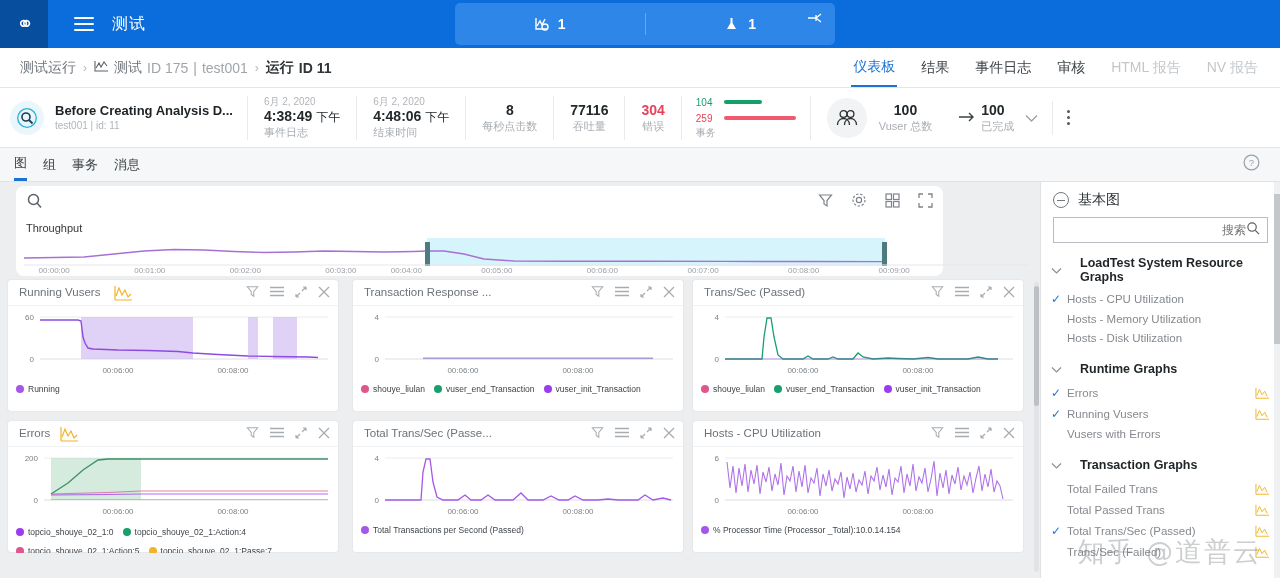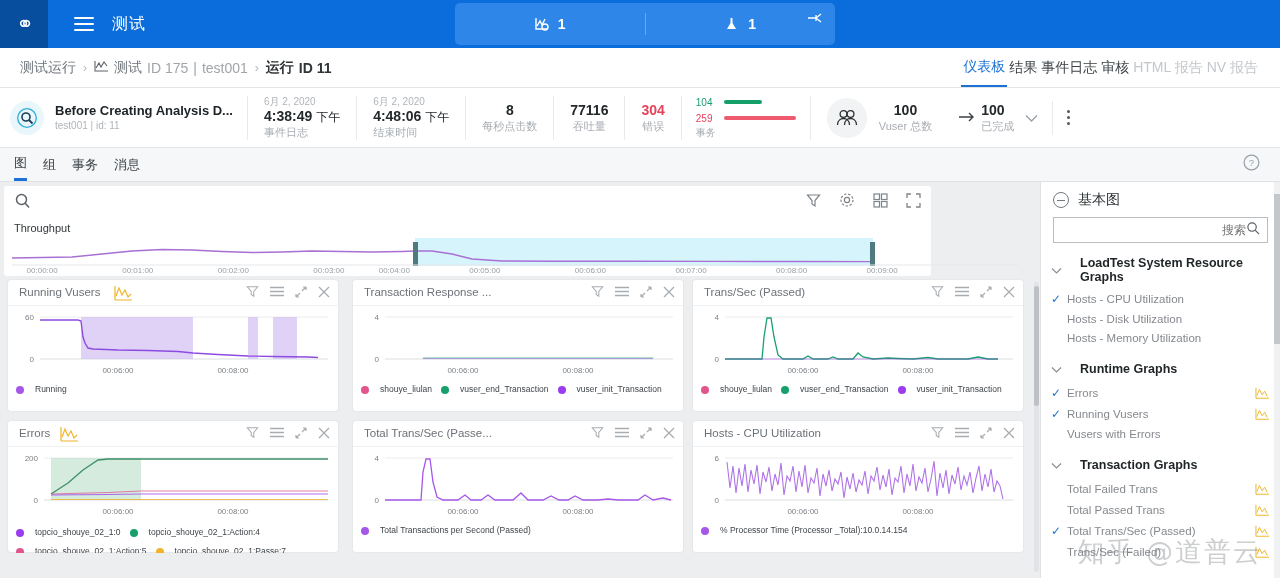--- a/index.html
+++ b/index.html
@@ -41,21 +41,21 @@
     position: absolute; left: 0; top: 48px; width: 1280px; height: 40px;
     background: #fff; border-bottom: 1px solid #e3e5e8;
     display: flex; align-items: center; padding: 0 20px;
   }
   .crumb { font-size: 14px; color: #8b9096; display: flex; align-items: center; }
   .crumb-link { color: #6f767d; cursor: pointer; }
   .crumb-sep { margin: 0 7px; color: #b4b9be; font-size: 12px; }
   .crumb-icon { color: #5c6368; margin-right: 5px; font-size: 13px; }
   .crumb-strong { color: #2f3437; font-weight: bold; }
   .crumb-sub { color: #a0a5aa; font-weight: normal; }
-  .tabs { margin-left: auto; display: flex; align-items: center; height: 100%; justify-content: center; }
+  .tabs { margin-left: auto; display: flex; align-items: center; gap: 22px; height: 100%; justify-content: center; }
   .tab {
     font-size: 14px; color: #3d4347; cursor: pointer; height: 100%;
     display: flex; align-items: center; padding: 0 2px;
   }
   .tab.active { color: #1c72d4; border-bottom: 2px solid #1c72d4; font-weight: normal; }
   .tab.disabled { color: #c3c7cb; cursor: default; }
 
   
   .summary {
     position: absolute; left: 0; top: 88px; width: 1280px; height: 60px;
@@ -101,22 +101,22 @@
     display: flex; align-items: center; padding: 0 14px;
   }
   .stab { font-size: 13px; color: #3d4347; margin-right: 16px; height: 100%;
           display: flex; align-items: center; cursor: pointer; }
   .stab.active { border-bottom: 3px solid #1c72d4; }
   .help-ico { margin-left: auto; margin-right: 6px; color: #9aa0a6; cursor: pointer; }
 
   
   .main { position: absolute; left: 0; top: 182px; width: 1040px; height: 396px;
           background: #eceef0; overflow: hidden; }
-  .tl-card { position: absolute; left: 4px; top: 4px; width: 927px; height: 90px;
-             background: #fff; border-radius: 3px; }
+  .tl-card { position: absolute; left: 16px; top: 4px; width: 927px; height: 90px;
+             background: #fff; border-radius: 8px; }
   .tl-tools { position: absolute; right: 10px; top: 6px; display: flex; gap: 18px; align-items: center; }
   .ticon { color: #7e848a; cursor: pointer; }
   .tl-search { position: absolute; left: 10px; top: 6px; color: #5b6166; cursor: pointer; }
   .tl-title { position: absolute; left: 10px; top: 36px; font-size: 11px; color: #31363a; }
   .tl-plot { position: absolute; left: 8px; top: 52px; width: 1006px; height: 28px; }
   .tl-axis { position: absolute; left: 8px; top: 80px; width: 1006px; height: 12px; }
   .tl-tick { position: absolute; font-size: 8px; color: #9aa0a6; transform: translateX(-50%); }
 
   .cards { position: absolute; left: 8px; top: 98px; width: 1030px; height: 300px; }
   .card {
@@ -124,21 +124,21 @@
     box-shadow: 0 0 2px rgba(0,0,0,.10);
   }
   .card-head { position: relative; height: 26px; border-bottom: 1px solid #f0f1f2; }
   .card-title { position: absolute; left: 11px; top: 6px; font-size: 11.5px; color: #6c7278; white-space: nowrap; }
   .card-badge { position: absolute; top: 3px; }
   .card-tools { position: absolute; right: 8px; top: 5px; display: flex; gap: 11px; align-items: center; }
   .card-tools span { color: #a7acb1; cursor: pointer; line-height: 0; }
   .card-plot { position: absolute; left: 0; top: 27px; width: 330px; height: 72px; }
   .card-legend { position: absolute; left: 8px; bottom: 5px; display: flex; gap: 9px; flex-wrap: wrap;
                  width: 318px; overflow: hidden; height: 22px; align-content: flex-start; }
-  .lg { display: flex; align-items: flex-end; gap: 11px; font-size: 8.5px; color: #3f4449; white-space: nowrap; }
+  .lg { display: flex; align-items: center; gap: 4px; font-size: 8.5px; color: #3f4449; white-space: nowrap; }
   .dot { width: 8px; height: 8px; border-radius: 50%; display: inline-block; }
   .scroll-track { position: absolute; right: 1px; top: 100px; width: 5px; height: 290px; background: #e1e3e6; border-radius: 3px; }
   .scroll-thumb { position: absolute; right: 1px; top: 104px; width: 5px; height: 120px; background: #bdc1c6; border-radius: 3px; }
 
   
   .sidebar {
     position: absolute; left: 1040px; top: 182px; width: 240px; height: 396px;
     background: #fff; border-left: 1px solid #dfe1e4; overflow: hidden;
   }
   .sb-head { display: flex; align-items: center; gap: 9px; padding: 9px 12px 6px 12px; }
@@ -705,25 +705,25 @@
             <path d="M1 1.5 L5.5 6 L10 1.5" stroke="#8b9096" stroke-width="1.2" fill="none"></path>
           </svg></span>
       <span class="gname">LoadTest System Resource Graphs</span>
     </div>
     <div class="sb-item">
       <span class="sb-check">✓</span>
       <span class="sb-name">Hosts - CPU Utilization</span>
     </div>
     <div class="sb-item">
       <span class="sb-check"></span>
+      <span class="sb-name">Hosts - Memory Utilization</span>
+    </div>
+    <div class="sb-item">
+      <span class="sb-check"></span>
       <span class="sb-name">Hosts - Disk Utilization</span>
-    </div>
-    <div class="sb-item">
-      <span class="sb-check"></span>
-      <span class="sb-name">Hosts - Memory Utilization</span>
     </div>
 
     <div class="sb-group">
       <span><svg width="11" height="8" viewBox="0 0 11 8">
             <path d="M1 1.5 L5.5 6 L10 1.5" stroke="#8b9096" stroke-width="1.2" fill="none"></path>
           </svg></span>
       <span class="gname">Runtime Graphs</span>
     </div>
     <div class="sb-item">
       <span class="sb-check">✓</span>

